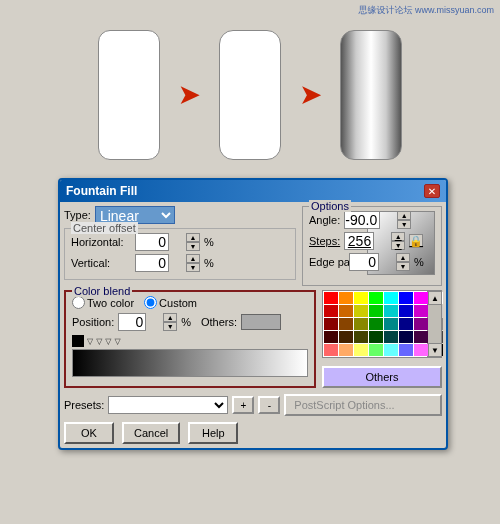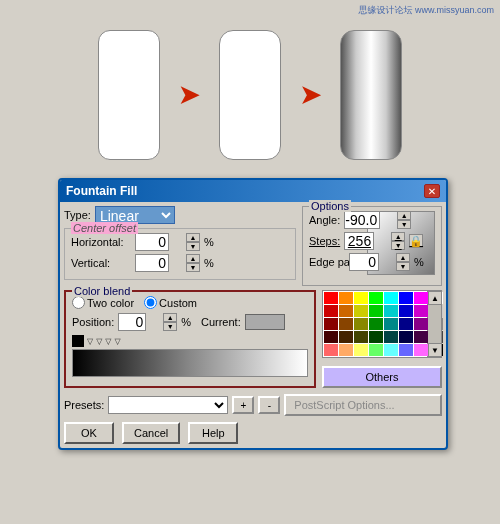--- a/index.html
+++ b/index.html
@@ -173,25 +173,24 @@
       padding: 4px 6px 4px 6px;
       margin-top: 4px;
       position: relative;
       margin-bottom: 4px;
     }
 
     .center-offset-label {
       position: absolute;
       top: -7px;
       left: 6px;
-      background: #f9a8d4;
+      background: #e5e5e5;
       padding: 0 2px;
       font-size: 11px;
       color: #555;
-      font-style: italic;
     }
 
     
     .radio-group {
       display: flex;
       align-items: center;
       gap: 10px;
       margin-bottom: 4px;
     }
 
@@ -446,21 +445,21 @@
         <div class="inline-row">
           <span class="label">Position:</span>
           <div class="spinbox">
             <input type="text" value="0" style="width: 28px;">
             <div class="spin-btns">
               <div class="spin-btn">▲</div>
               <div class="spin-btn">▼</div>
             </div>
           </div>
           <span class="pct-label">%</span>
-          <span class="label" style="margin-left:6px;">Current:</span>
+          <span class="label" style="margin-left:6px;">Others:</span>
           <div class="current-color"></div>
         </div>
 
         <div style="margin-top:4px;">
           <div style="display:flex;align-items:center;gap:3px;margin-bottom:2px;">
             <div class="black-square"></div>
             <div style="font-size:8px;color:#333;cursor:pointer;">▽</div>
             <div style="font-size:8px;color:#333;cursor:pointer;">▽</div>
             <div style="font-size:8px;color:#333;cursor:pointer;">▽</div>
             <div style="font-size:8px;color:#333;cursor:pointer;">▽</div>

